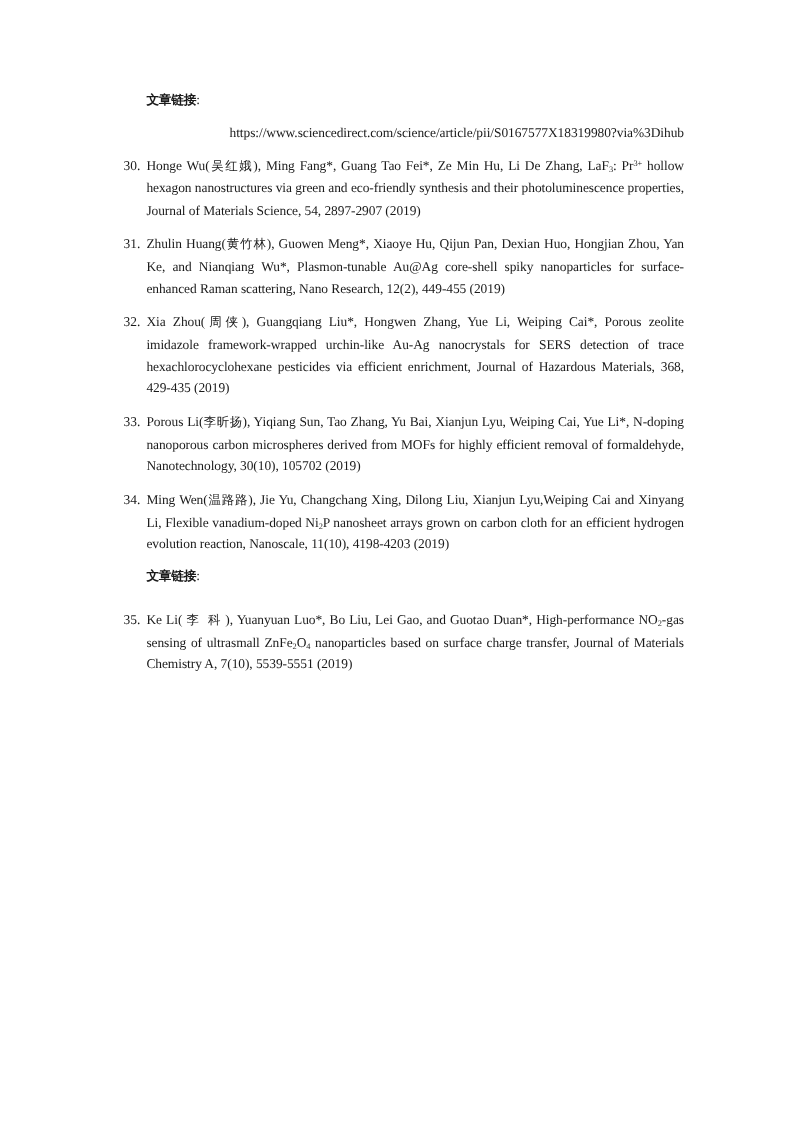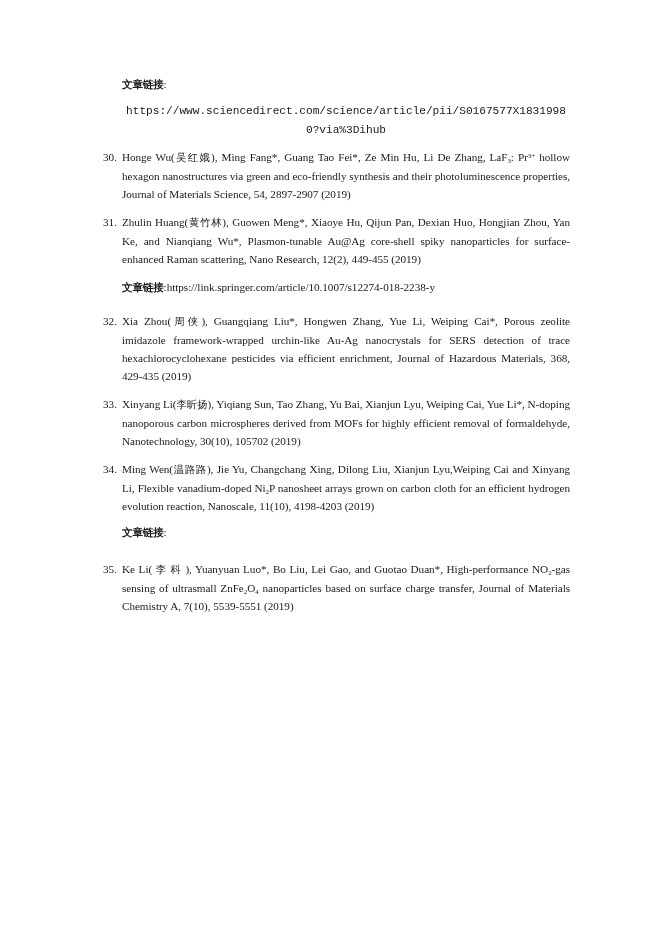--- a/index.html
+++ b/index.html
@@ -44,24 +44,23 @@
   }
   .link-stacked {
     margin: 0 0 0 19px;
     padding: 0;
   }
   .link-stacked .link-label-row {
     line-height: 1.9;
   }
   .link-stacked .link-url-row {
     line-height: 1.62;
-    text-align: center;
+    text-align: right;
     word-break: break-all;
     padding-top: 4px;
-    font-family: Liberation Mono, monospace;
   }
 
   
   .ref-entry {
     position: relative;
     padding-left: 19px;
     margin: 0;
     padding-top: 9px;
     padding-bottom: 1px;
   }
@@ -84,21 +83,21 @@
     font-size: 0.62em;
     vertical-align: -0.22em;
     line-height: 0;
   }
   .ref-text sup {
     font-size: 0.62em;
     vertical-align: 0.48em;
     line-height: 0;
   }
   .cjk {
-    font-family: Liberation Serif, serif;
+    font-family: Liberation Mono, monospace;
     font-size: 10.4px;
   }
 </style>
 </head>
 <body>
 
 <div class="page">
   <div class="doc-body">
 
     <div class="link-stacked">
@@ -108,30 +107,29 @@
 
     <div class="ref-entry">
       <span class="ref-num">30.</span>
       <div class="ref-text"><span>Honge Wu(</span><span class="cjk">吴红娥</span><span>), Ming Fang*, Guang Tao Fei*, Ze Min Hu, Li De Zhang, </span><span>LaF</span><sub>3</sub><span>: Pr</span><sup>3+</sup><span> hollow hexagon nanostructures via green and eco-friendly synthesis and their photoluminescence properties, Journal of Materials Science, 54, 2897-2907 (2019)</span></div>
     </div>
 
     <div class="ref-entry">
       <span class="ref-num">31.</span>
       <div class="ref-text"><span>Zhulin Huang(</span><span class="cjk">黄竹林</span><span>), Guowen Meng*, Xiaoye Hu, Qijun Pan, Dexian Huo, Hongjian Zhou, Yan Ke, and Nianqiang Wu*, Plasmon-tunable Au@Ag core-shell spiky nanoparticles for surface-enhanced Raman scattering, Nano Research, 12(2), 449-455 (2019)</span></div>
     </div>
-    <div class="link-inline"><span class="link-label">文章链接</span><span class="link-url">:</span><span class="link-url">https://link.springer.com/article/10.1007/s12274-018-2238-y</span></div>
 
     <div class="ref-entry">
       <span class="ref-num">32.</span>
       <div class="ref-text"><span>Xia Zhou(</span><span class="cjk">周侠</span><span>), Guangqiang Liu*, Hongwen Zhang, Yue Li, Weiping Cai*, Porous zeolite imidazole framework-wrapped urchin-like Au-Ag nanocrystals for SERS detection of trace hexachlorocyclohexane pesticides via efficient enrichment, Journal of Hazardous Materials, 368, 429-435 (2019)</span></div>
     </div>
 
     <div class="ref-entry">
       <span class="ref-num">33.</span>
-      <div class="ref-text"><span>Xinyang Li(</span><span class="cjk">李昕扬</span><span>), Yiqiang Sun, Tao Zhang, Yu Bai, Xianjun Lyu, Weiping Cai, Yue Li*, N-doping nanoporous carbon microspheres derived from MOFs for highly efficient removal of formaldehyde, Nanotechnology, 30(10), 105702 (2019)</span></div>
+      <div class="ref-text"><span>Porous Li(</span><span class="cjk">李昕扬</span><span>), Yiqiang Sun, Tao Zhang, Yu Bai, Xianjun Lyu, Weiping Cai, Yue Li*, N-doping nanoporous carbon microspheres derived from MOFs for highly efficient removal of formaldehyde, Nanotechnology, 30(10), 105702 (2019)</span></div>
     </div>
 
     <div class="ref-entry">
       <span class="ref-num">34.</span>
       <div class="ref-text"><span>Ming Wen(</span><span class="cjk">温路路</span><span>), Jie Yu, Changchang Xing, Dilong Liu, Xianjun Lyu,Weiping Cai and Xinyang Li, Flexible vanadium-doped Ni</span><sub>2</sub><span>P nanosheet arrays grown on carbon cloth for an efficient hydrogen evolution reaction, Nanoscale, 11(10), 4198-4203 (2019)</span></div>
     </div>
     <div class="link-stacked">
       <div class="link-label-row"><span class="link-label">文章链接</span><span class="link-url">:</span></div>
     </div>
 

